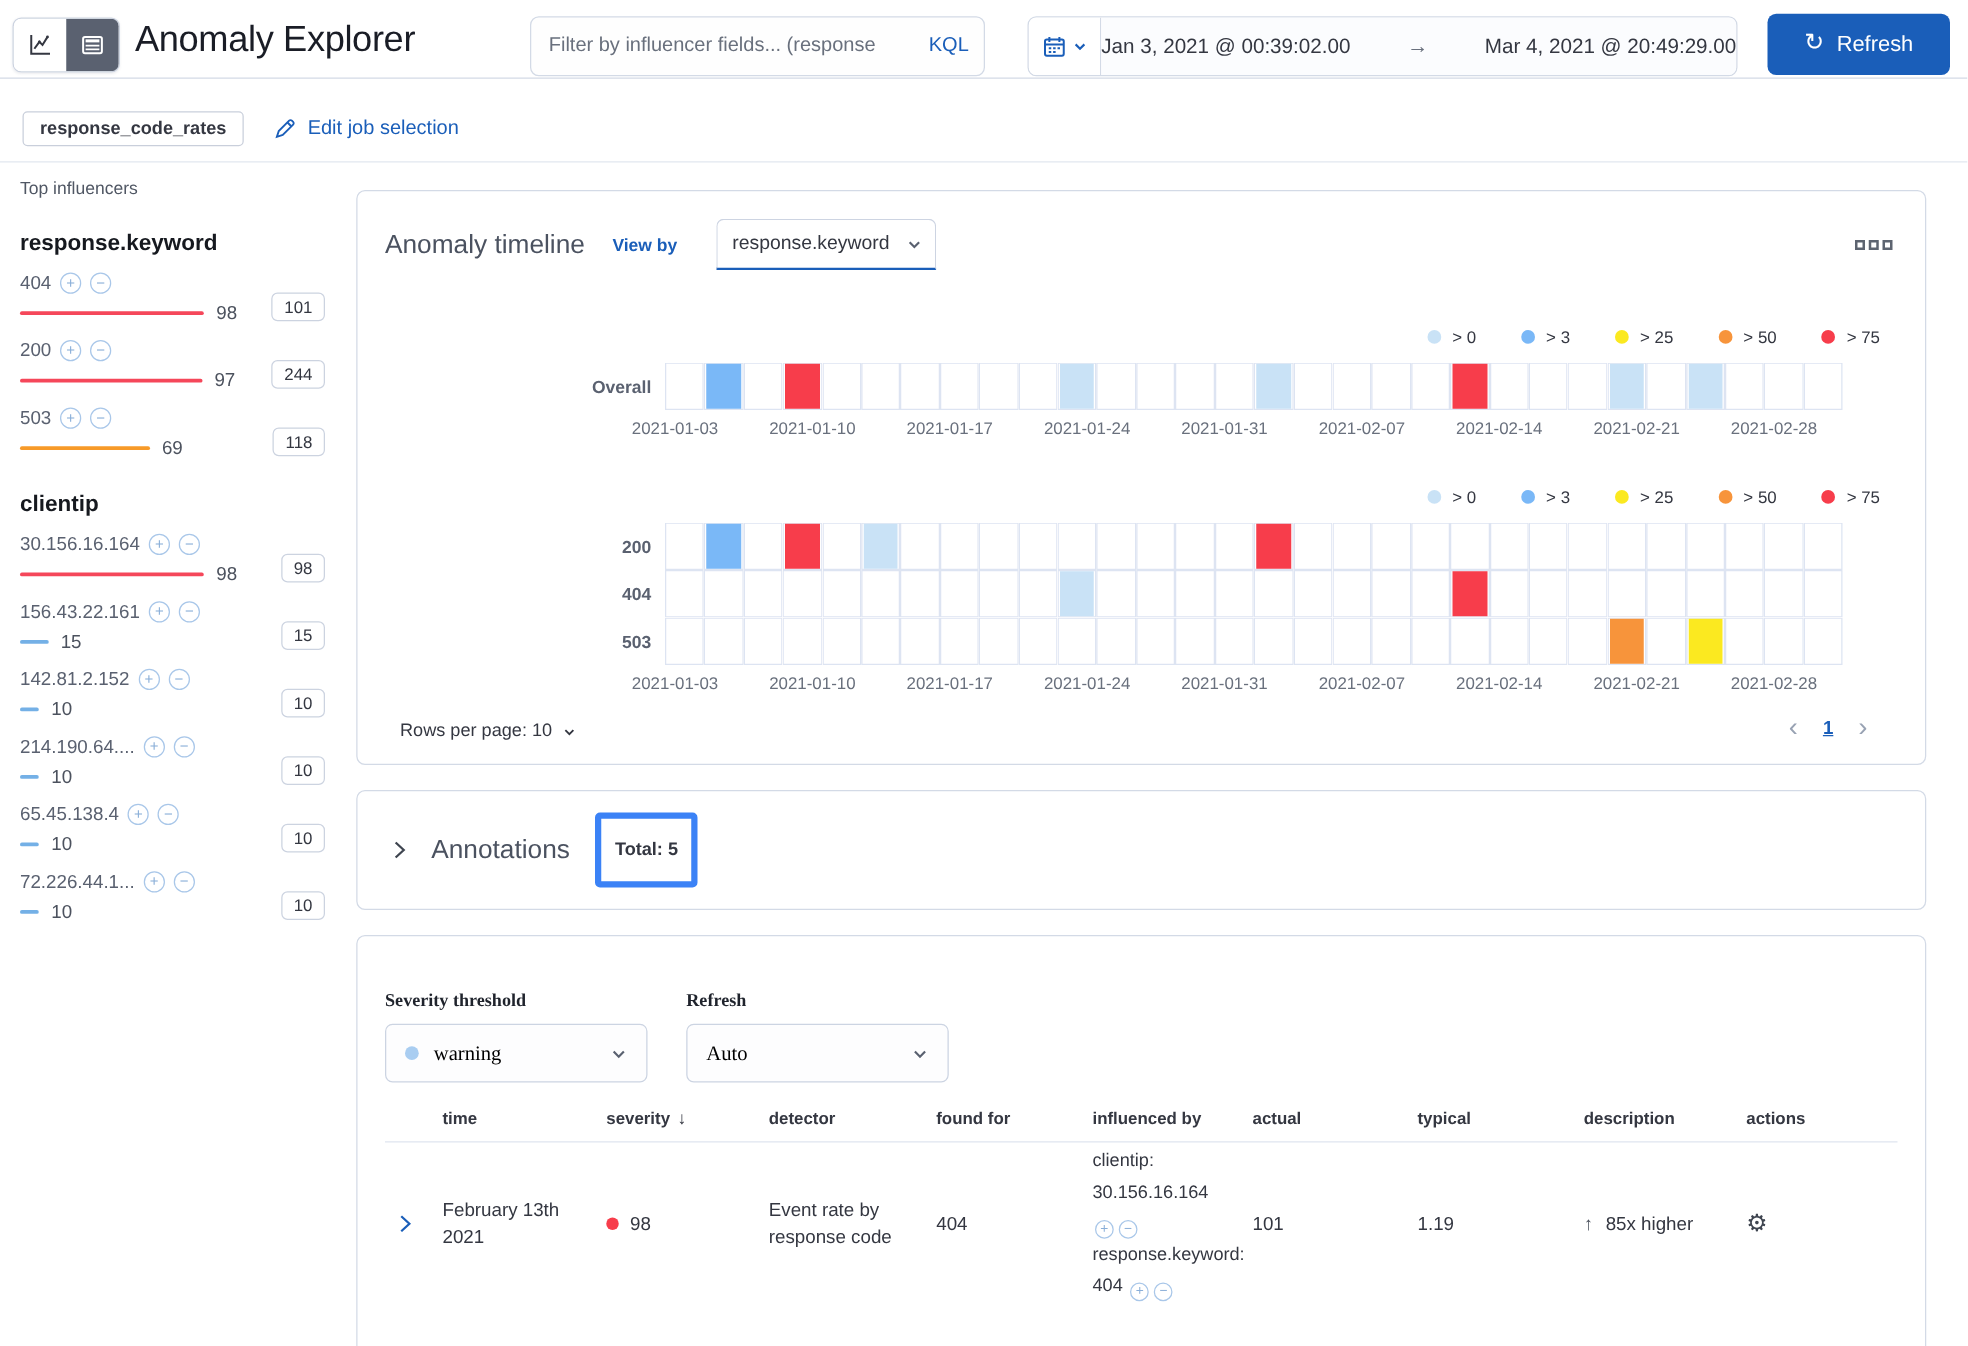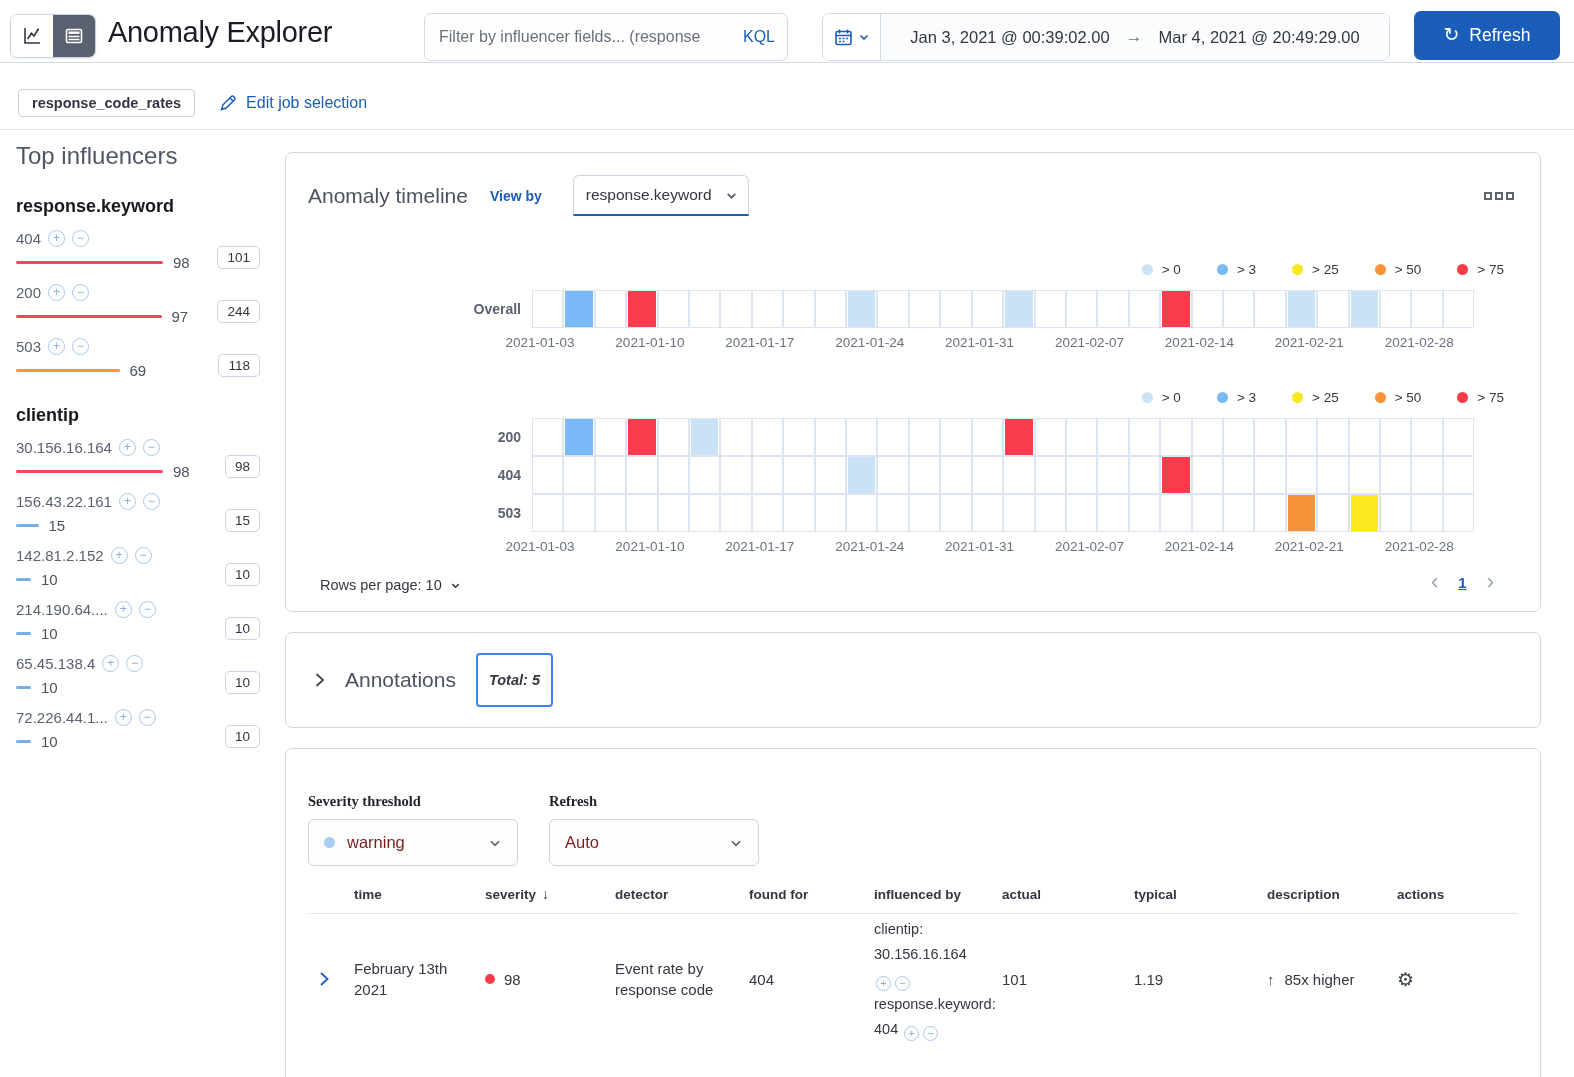--- a/index.html
+++ b/index.html
@@ -16,31 +16,31 @@
   .toggle-group { position:absolute; left:10px; top:14px; display:flex; border:1px solid #ccd3e0; border-radius:7px; overflow:hidden; box-shadow:0 1px 2px rgba(100,110,130,.12); }
   .toggle-btn { width:42px; height:42px; display:flex; align-items:center; justify-content:center; background:#fff; cursor:pointer; }
   .toggle-btn.selected { background:#5a6170; }
   .app-title { position:absolute; left:108px; top:16px; font-size:29px; font-weight:500; color:#1a1d26; letter-spacing:-0.3px; }
   .filter-box { position:absolute; left:424px; top:13px; width:364px; height:48px; border:1px solid #d3dae6; border-radius:7px; background:#fefefe; display:flex; align-items:center; padding:0 12px 0 14px; overflow:hidden; }
   .filter-box input { border:none; outline:none; flex:1; min-width:0; font-size:16px; font-family:inherit; color:#343741; background:transparent; }
   .filter-box input::placeholder { color:#69707d; opacity:1; }
   .kql-label { font-size:16px; font-weight:500; color:#1a5eb9; margin-left:4px; cursor:pointer; }
   .date-control { position:absolute; left:822px; top:13px; width:568px; height:48px; border:1px solid #d3dae6; border-radius:7px; display:flex; overflow:hidden; background:#fff; }
   .cal-seg { width:58px; border-right:1px solid #d3dae6; display:flex; align-items:center; justify-content:center; gap:5px; background:#fff; cursor:pointer; }
-  .date-main { flex:1; background:#fbfcfe; display:flex; align-items:center; justify-content:center; gap:16px; font-size:16.5px; color:#343741; cursor:pointer; }
+  .date-main { flex:1; background:#fbfcfe; display:flex; align-items:center; justify-content:space-between; gap:16px; font-size:16.5px; color:#343741; cursor:pointer; }
   .date-arrow { color:#69707d; font-size:17px; }
   .refresh-btn { position:absolute; left:1414px; top:11px; width:146px; height:49px; border-radius:7px; background:#1a5eb9; color:#fff; font-size:17.5px; display:flex; align-items:center; justify-content:center; gap:10px; cursor:pointer; border:none; font-family:inherit; }
   .refresh-icon { font-size:19px; line-height:1; transform:translateY(-1px); }
   
   .job-bar { position:absolute; top:76px; left:0; width:1574px; height:54px; border-bottom:1px solid #e2e7f0; display:flex; align-items:center; padding:0 18px; gap:24px; }
   .job-badge { border:1px solid #c9cfdb; border-radius:4px; padding:5px 13px; font-size:14.5px; font-weight:600; color:#343741; background:#fff; cursor:pointer; }
   .edit-link { display:flex; align-items:center; gap:9px; color:#1a5eb9; font-size:16px; cursor:pointer; }
   
   .sidebar { position:absolute; left:16px; top:130px; width:252px; }
-  .sb-title { margin-top:12px; font-size:24px; color:#505764; }
+  .sb-title { margin-top:12px; font-size:14px; color:#505764; }
   .inf-group-title { margin-top:26px; font-size:18px; font-weight:700; color:#16191f; }
   .inf-item { position:relative; margin-top:13px; min-height:40px; }
   .inf-row1 { display:flex; align-items:center; gap:7px; font-size:15px; color:#5a6170; }
   .inf-row2 { display:flex; align-items:center; margin-top:7px; }
   .inf-bar { height:3px; border-radius:2px; }
   .inf-score { font-size:15px; color:#4c525e; margin-left:10px; }
   .inf-badge { position:absolute; right:8px; top:16px; border:1px solid #ccd3e0; border-radius:5px; padding:3px 9px; font-size:13.5px; color:#343741; background:#fff; min-width:34px; text-align:center; }
   .pm-icon { width:17px; height:17px; border:1px solid #a9c7e9; border-radius:50%; color:#89aed8; font-size:12px; line-height:15px; text-align:center; display:inline-block; cursor:pointer; background:#fff; flex:none; }
   .pm-icon.small { width:15px; height:15px; font-size:11px; line-height:13px; }
   
@@ -64,26 +64,26 @@
   .axis { position:relative; height:20px; margin-left:224px; width:942px; margin-top:7px; font-size:13.5px; color:#69707d; }
   .axis span { position:absolute; transform:translateX(-50%); white-space:nowrap; }
   .tl-footer { display:flex; justify-content:space-between; align-items:flex-end; margin-top:12px; padding-left:12px; }
   .rows-per-page { display:flex; align-items:center; gap:8px; font-size:14.5px; color:#343741; cursor:pointer; }
   .pagination { display:flex; align-items:center; gap:20px; padding-right:24px; }
   .page-chevron { color:#98a2b3; font-size:22px; line-height:1; cursor:pointer; }
   .page-num { color:#1a5eb9; font-size:15px; font-weight:700; text-decoration:underline; cursor:pointer; }
   
   .panel-annotations { left:285px; top:632px; width:1256px; height:96px; display:flex; align-items:center; padding:0 28px; gap:20px; }
   .ann-chevron { color:#3f4550; cursor:pointer; display:flex; }
-  .ann-badge { border:2px solid #3b82f6; border-radius:4px; padding:17px 11px; font-size:14.5px; font-weight:600; color:#343741;font-style:italic; }
+  .ann-badge { border:5px solid #3b82f6; border-radius:4px; padding:17px 11px; font-size:14.5px; font-weight:600; color:#343741; }
   
   .panel-anomalies { left:285px; top:748px; width:1256px; height:420px; padding:22px 22px 0 22px; }
   .ctl-row { display:flex; gap:31px; margin-top:22px; }
   .ctl-label { font-size:14.5px; font-weight:700; color:#1f232c;font-family:Liberation Serif, serif; }
-  .dropdown { margin-top:9px; width:210px; height:47px; border:1px solid #ccd4e2; border-radius:6px; background:#fdfdfe; display:flex; align-items:center; padding:0 15px; font-size:16.5px; color:#7f1d1d; gap:12px; cursor:pointer; }
+  .dropdown { margin-top:9px; width:210px; height:47px; border:1px solid #ccd4e2; border-radius:6px; background:#fdfdfe; display:flex; align-items:center; padding:0 15px; font-size:16.5px; color:#000000; gap:12px; cursor:pointer;font-family:Liberation Serif, serif; }
   .dropdown .dd-text { flex:1; }
   .sev-dot { width:11px; height:11px; border-radius:50%; background:#a9cdf1; flex:none; }
   .anomaly-table { margin-top:20px; }
   .tbl-grid { display:grid; grid-template-columns:46px 131px 130px 134px 125px 128px 132px 133px 130px 124px; }
   .tbl-head { border-bottom:1px solid #dfe5ef; padding-bottom:11px; align-items:end; }
   .th { font-size:13.5px; font-weight:700; color:#343741; display:flex; gap:6px; align-items:center; cursor:pointer; }
   .sort-arrow { font-size:14px; font-weight:400; }
   .tbl-row { align-items:center; min-height:130px; font-size:15px; color:#343741; }
   .td { padding-right:18px; line-height:21px; }
   .expander { color:#1a5eb9; display:flex; justify-content:flex-start; padding-left:10px; cursor:pointer; }

